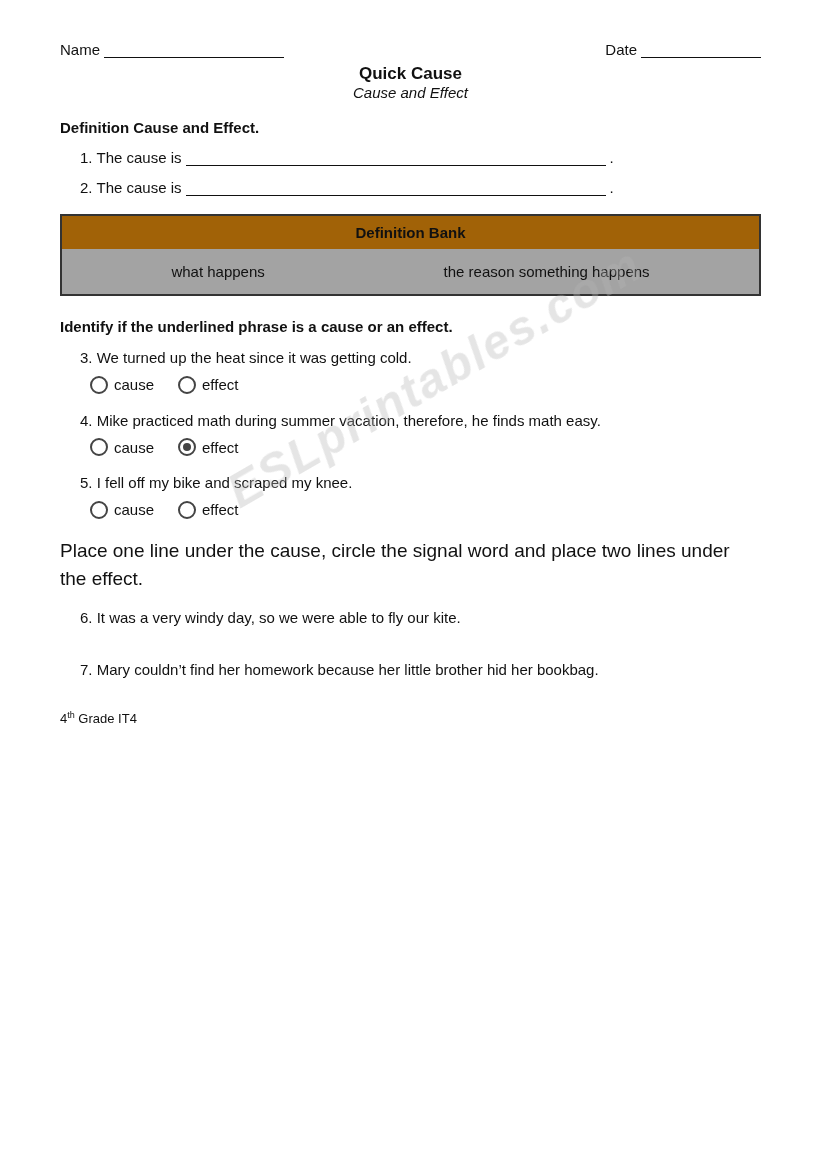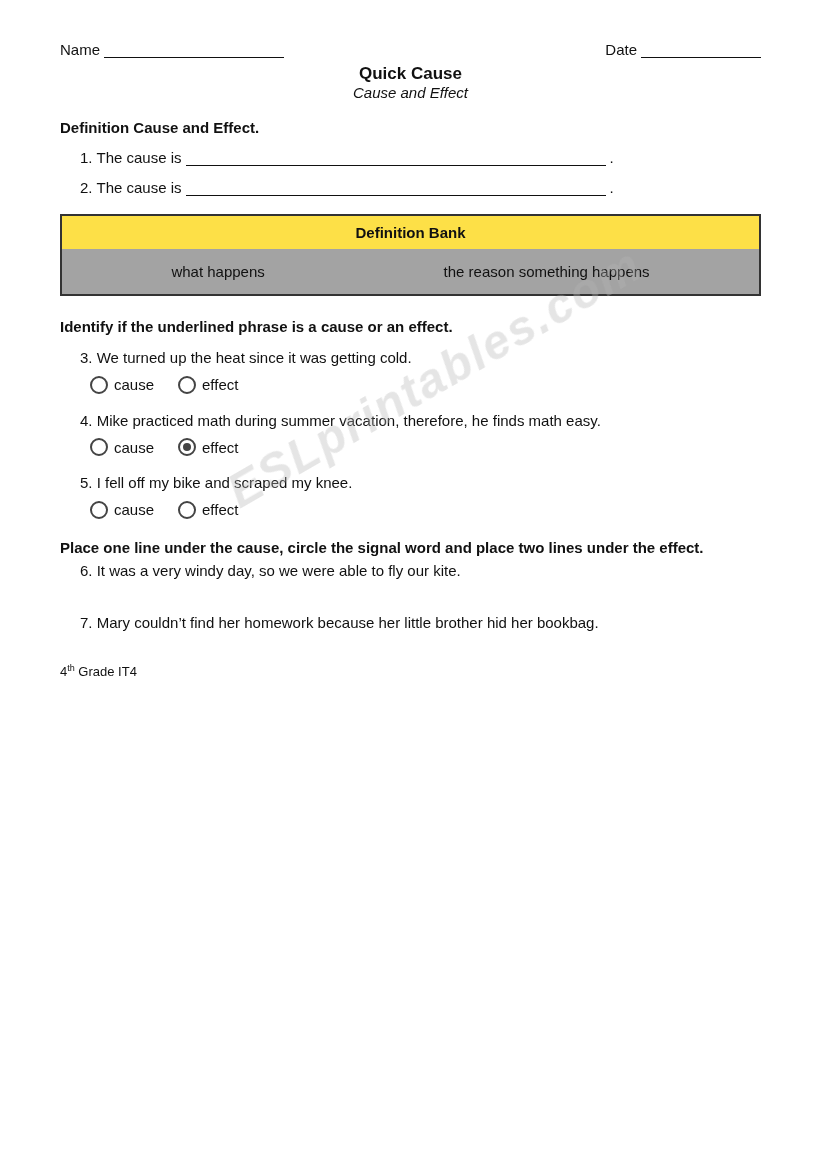--- a/index.html
+++ b/index.html
@@ -62,21 +62,21 @@
       margin-bottom: 12px;
       display: flex;
       align-items: flex-end;
       gap: 4px;
     }
     .definition-bank {
       border: 2px solid #333;
       margin-bottom: 22px;
     }
     .def-bank-header {
-      background: #fde047;
+      background: #a16207;
       text-align: center;
       font-weight: bold;
       padding: 8px;
       font-size: 15px;
     }
     .def-bank-body {
       background: #a3a3a3;
       display: flex;
       justify-content: space-around;
       padding: 14px 20px;
@@ -123,22 +123,23 @@
     }
     .radio-circle.filled::after {
       content: '';
       position: absolute;
       top: 3px; left: 3px;
       width: 8px; height: 8px;
       border-radius: 50%;
       background: #444;
     }
     .bold-instruction {
-      font-weight: bold;
-      font-size: 15px;
+      font-weight: normal;
+      font-size: 19px;
+      margin-bottom: 12px;
       line-height: 1.5;
     }
     .sentence-item {
       margin-bottom: 28px;
       padding-left: 20px;
       font-size: 15px;
       line-height: 1.6;
     }
     .footer {
       margin-top: 20px;

